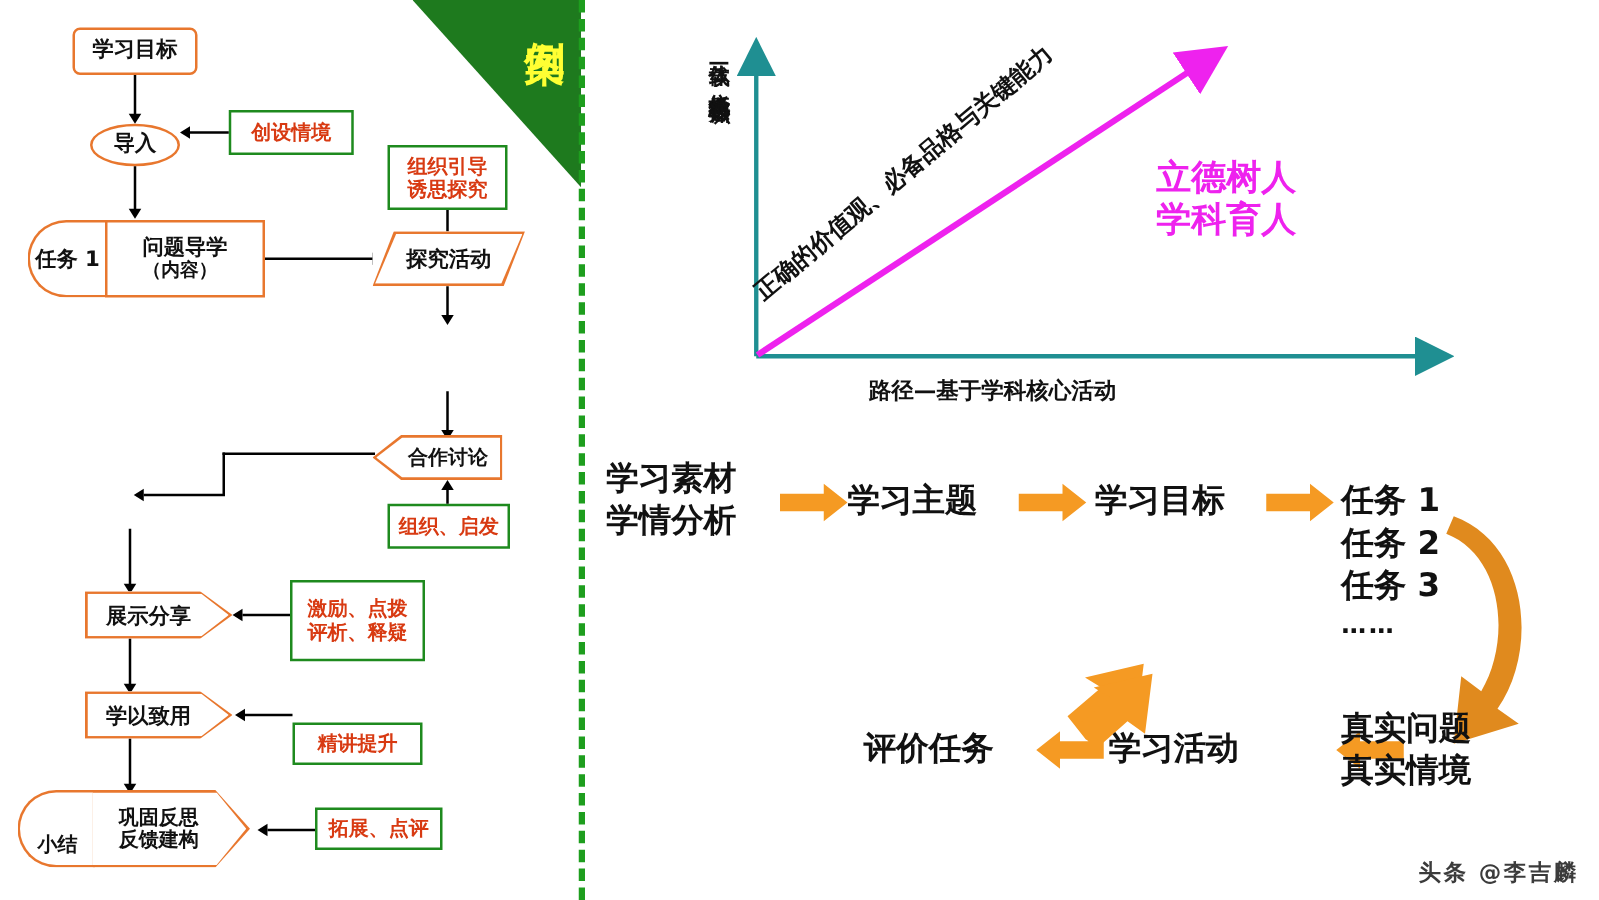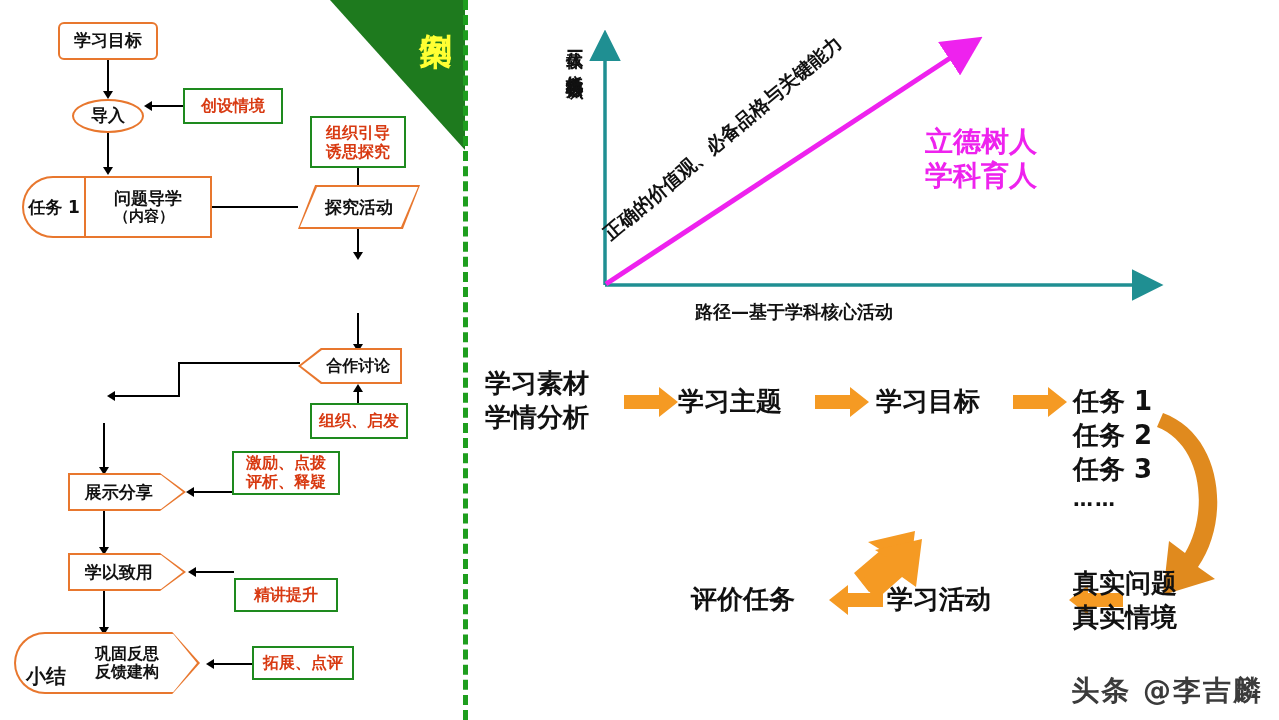--- a/index.html
+++ b/index.html
@@ -111,21 +111,21 @@
       font-weight:bold;line-height:1.22;text-align:center;
       font-family:"DejaVu Sans",sans-serif;}
   .diagtext{position:absolute;left:60px;top:200px;color:#111;font-size:19px;font-weight:bold;
       transform:rotate(-40deg);transform-origin:left bottom;white-space:nowrap;
       font-family:"DejaVu Sans",sans-serif;}
 
   
   .bigtxt{position:absolute;color:#111;font-weight:bold;font-size:26px;line-height:1.30;
       font-family:"DejaVu Sans",sans-serif;white-space:nowrap;}
 
-  #watermark{right:16px;bottom:10px;color:#2b2b2b;font-size:28px;font-weight:bold;
+  #watermark{right:16px;bottom:10px;color:#2b2b2b;font-size:18px;font-weight:bold;
       letter-spacing:2px;font-family:"DejaVu Sans",sans-serif;opacity:.92;}
 </style>
 </head>
 <body>
 
 <div id="stage">
 
   <div class="abs" id="corner-banner">
     <div class="tri"></div>
     <div class="lbl">案例</div>
@@ -217,21 +217,21 @@
     <div class="ah-d" style="left:99px;top:467px;"></div>
 
     <div class="fc-node chev-r" style="left:68px;top:473px;width:118px;height:38px;">
       <div class="cfill"></div>
       <div class="cinner"></div>
       <div class="ctxt">
         <span>展示分享</span>
       </div>
     </div>
 
-    <div class="note" style="left:232px;top:451px;width:108px;height:44px;">
+    <div class="note" style="left:232px;top:464px;width:108px;height:65px;">
       <div>
         <div>激励、点拨</div>
         <div>评析、释疑</div>
       </div>
     </div>
     <div class="ln lnh" style="left:194px;top:491px;width:38px;"></div>
     <div class="ah-l" style="left:186px;top:487px;"></div>
 
     <div class="ln lnv" style="left:103px;top:511px;height:38px;"></div>
     <div class="ah-d" style="left:99px;top:547px;"></div>
@@ -248,21 +248,21 @@
       <span>精讲提升</span>
     </div>
     <div class="ln lnh" style="left:196px;top:571px;width:38px;"></div>
     <div class="ah-l" style="left:188px;top:567px;"></div>
 
     <div class="ln lnv" style="left:103px;top:591px;height:38px;"></div>
     <div class="ah-d" style="left:99px;top:627px;"></div>
 
     <div class="fc-node cap-chev" style="left:14px;top:632px;width:186px;height:62px;">
       <div class="cap">
-        <span style="font-size:20px;margin-top:27px;">小结</span>
+        <span style="font-size:16px;margin-top:27px;">小结</span>
       </div>
       <div class="cz">
         <div class="cfill"></div>
         <div class="cinner"></div>
         <div class="ctxt">
           <div style="line-height:1.12;font-size:16px;">
             <div>巩固反思</div>
             <div>反馈建构</div>
           </div>
         </div>

